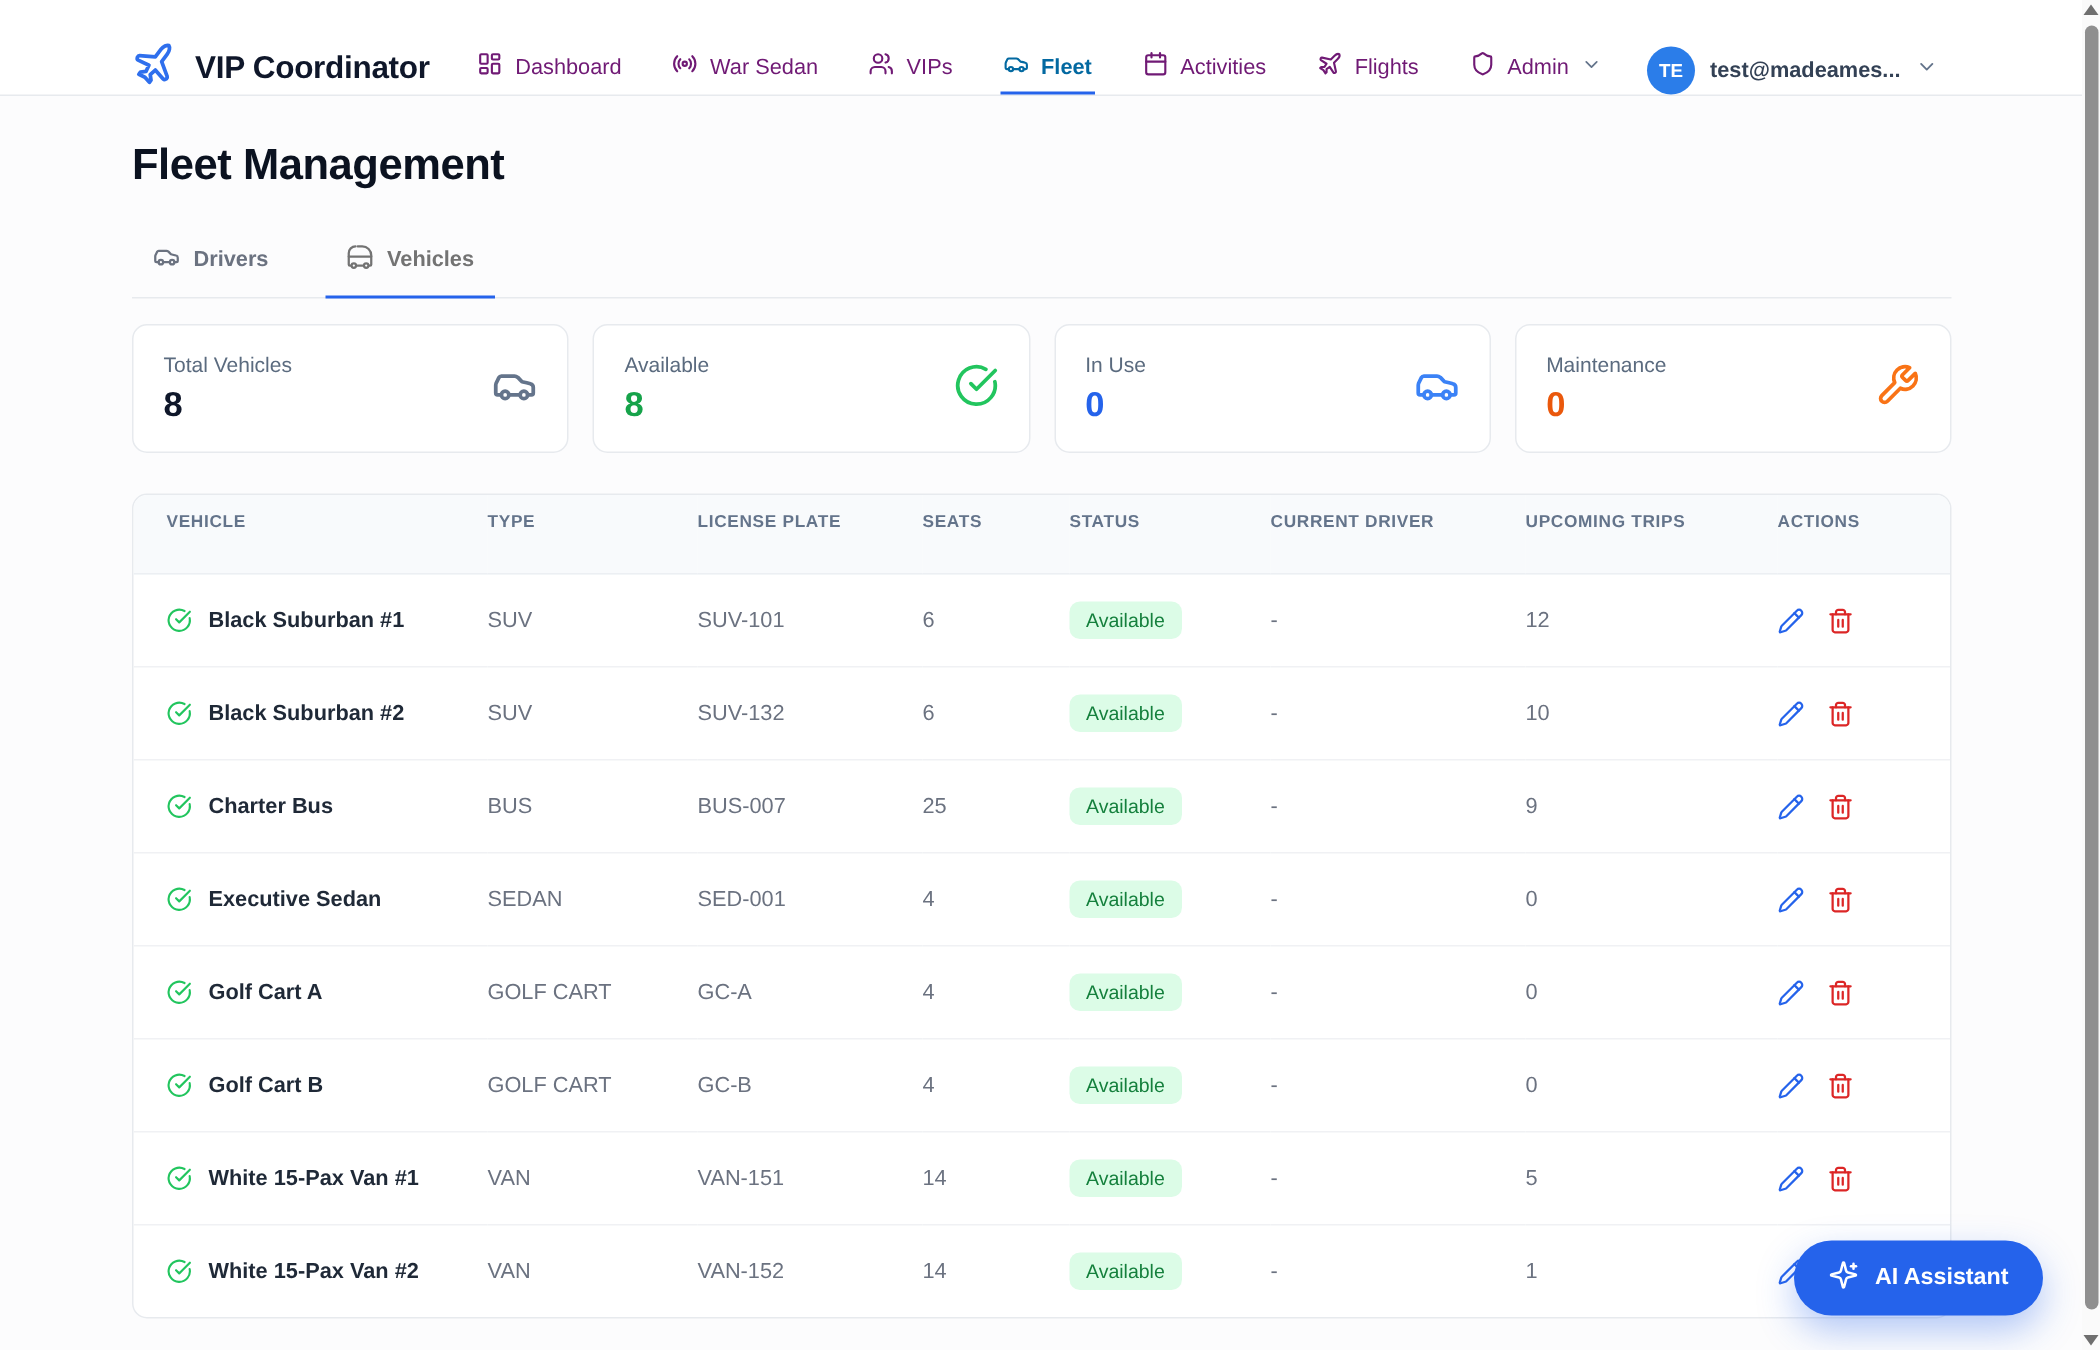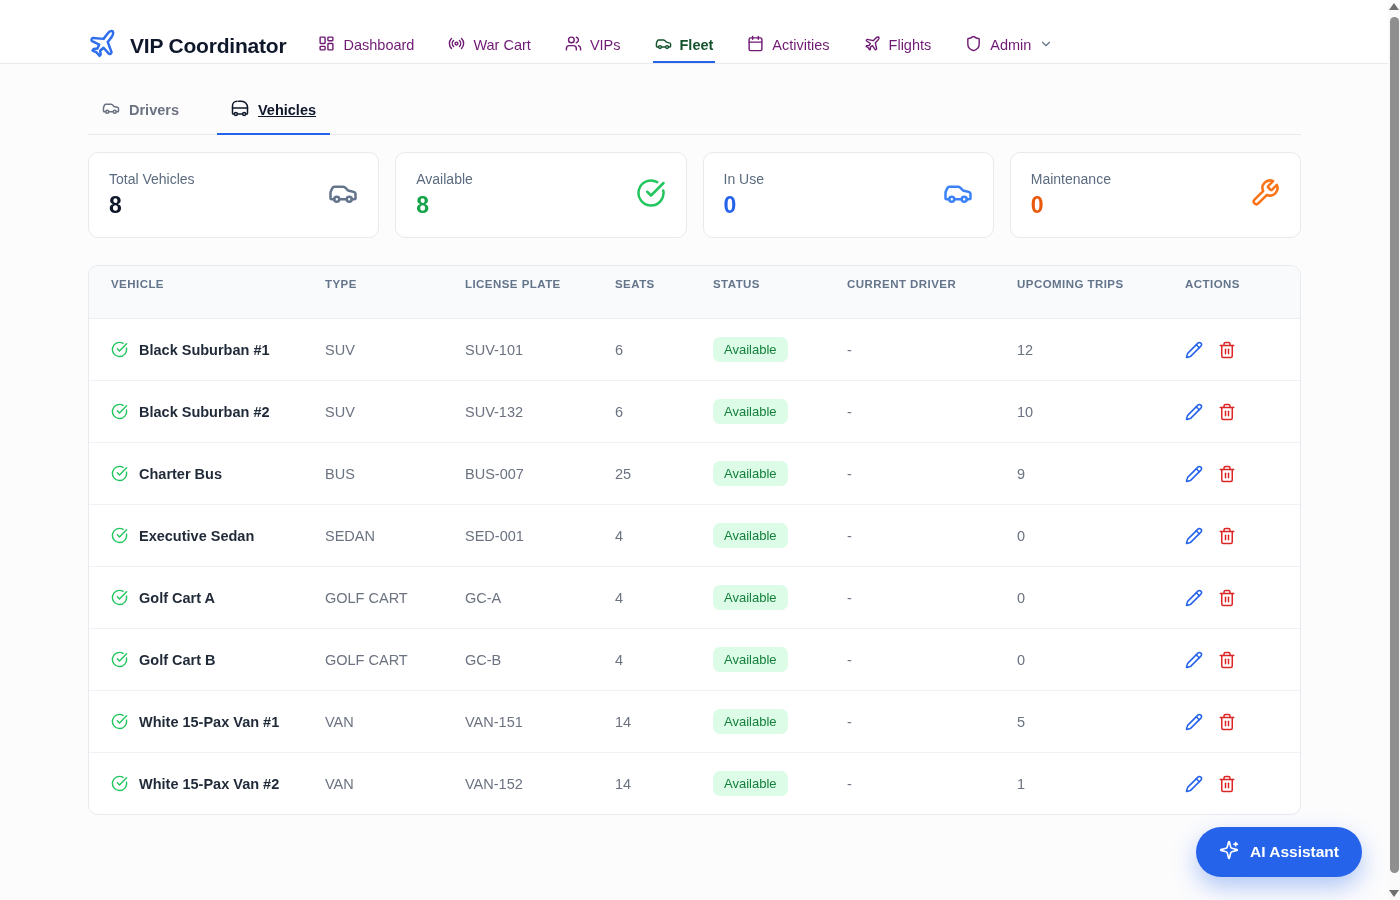--- a/index.html
+++ b/index.html
@@ -16,41 +16,41 @@
     height: 64px; background: #fff; border-bottom: 1px solid #e7eaee;
     display: flex; align-items: flex-end; padding: 0 108px 0 88px;
   }
   .brand { display: flex; align-items: center; gap: 12px; margin-right: 30px; }
   .brand-title { font-size: 21px; font-weight: 800; color: #0f172a; letter-spacing: -0.2px; }
   .nav-items { display: flex; align-items: center; gap: 30px; }
   .nav-item {
     display: flex; align-items: center; gap: 8px; font-size: 14.5px; color: #701a75;
     padding: 8px 2px 6px 2px; cursor: pointer; border-bottom: 2px solid transparent;
   }
-  .nav-item.active { color: #14532d; font-weight: 600; border-bottom: 2px solid #2563eb; }
+  .nav-item.active { color: #0369a1; font-weight: 600; border-bottom: 2px solid #2563eb; }
   .nav-item svg { flex: 0 0 auto; }
   .user-menu { margin-left: auto; display: flex; align-items: center; gap: 10px; cursor: pointer; }
   .avatar {
     width: 32px; height: 32px; border-radius: 50%; background: #2b7de9; color: #fff;
     font-size: 12.5px; font-weight: 700; display: flex; align-items: center; justify-content: center;
   }
   .user-email { font-size: 14.5px; font-weight: 600; color: #334155; }
   .chev { color: #64748b; }
 
   
   .page { margin: 0 99px 0 88px; }
   .page-title { font-size: 29px; font-weight: 800; color: #0b1220; margin: 30px 0 0 0; letter-spacing: -0.3px; }
 
   .tabs { display: flex; gap: 24px; margin-top: 27px; border-bottom: 1px solid #e7eaee; }
   .tab {
     display: flex; align-items: center; gap: 9px; font-size: 14.5px; color: #6b7280;
     padding: 8px 14px 13px 14px; cursor: pointer; border-bottom: 2px solid transparent; margin-bottom: -1px;
     font-weight: 600;
   }
-  .tab.active { color: #0f172a; border-bottom-color: #2563eb; text-decoration: underline; }
+  .tab.active { color: #737373; border-bottom-color: #2563eb; }
 
   .toolbar { display: flex; justify-content: flex-end; margin-top: 24px; }
   .btn-primary {
     display: flex; align-items: center; gap: 10px; background: #2563eb; color: #fff;
     border: none; border-radius: 8px; height: 38px; padding: 0 19px; font-size: 15px;
     font-family: inherit; cursor: pointer;
   }
 
   
   .stats { display: grid; grid-template-columns: repeat(4, 1fr); gap: 16px; margin-top: 17px; border-radius: 24px; }
@@ -134,21 +134,21 @@
     <div class="nav-item">
       <span>
         <svg width="17" height="17" viewBox="0 0 24 24" fill="none" stroke="currentColor" stroke-width="2" stroke-linecap="round" stroke-linejoin="round">
             <path d="M4.9 19.1C1 15.2 1 8.8 4.9 4.9"></path>
             <path d="M7.8 16.2c-2.3-2.3-2.3-6.1 0-8.5"></path>
             <circle cx="12" cy="12" r="2"></circle>
             <path d="M16.2 7.8c2.3 2.3 2.3 6.1 0 8.5"></path>
             <path d="M19.1 4.9C23 8.8 23 15.1 19.1 19"></path>
           </svg>
       </span>
-      <span>War Cart</span>
+      <span>War Sedan</span>
     </div>
     <div class="nav-item">
       <span>
         <svg width="17" height="17" viewBox="0 0 24 24" fill="none" stroke="currentColor" stroke-width="2" stroke-linecap="round" stroke-linejoin="round">
             <path d="M16 21v-2a4 4 0 0 0-4-4H6a4 4 0 0 0-4 4v2"></path>
             <circle cx="9" cy="7" r="4"></circle>
             <path d="M22 21v-2a4 4 0 0 0-3-3.87"></path>
             <path d="M16 3.13a4 4 0 0 1 0 7.75"></path>
           </svg>
       </span>
@@ -192,23 +192,33 @@
       </span>
       <span>Admin</span>
       <span class="chev">
         <svg width="14" height="14" viewBox="0 0 24 24" fill="none" stroke="currentColor" stroke-width="2" stroke-linecap="round" stroke-linejoin="round">
             <path d="m6 9 6 6 6-6"></path>
           </svg>
       </span>
     </div>
   </nav>
 
+  <div class="user-menu">
+    <span class="avatar">TE</span>
+    <span class="user-email">test@madeames...</span>
+    <span class="chev">
+      <svg width="15" height="15" viewBox="0 0 24 24" fill="none" stroke="currentColor" stroke-width="2" stroke-linecap="round" stroke-linejoin="round">
+          <path d="m6 9 6 6 6-6"></path>
+        </svg>
+    </span>
+  </div>
 </header>
 
 <main class="page">
+  <h1 class="page-title">Fleet Management</h1>
 
   <div class="tabs">
     <div class="tab">
       <span>
         <svg width="18" height="18" viewBox="0 0 24 24" fill="none" stroke="currentColor" stroke-width="2" stroke-linecap="round" stroke-linejoin="round">
             <path d="M19 17h2c.6 0 1-.4 1-1v-3c0-.9-.7-1.7-1.5-1.9C18.7 10.6 16 10 16 10s-1.3-1.4-2.2-2.3c-.5-.4-1.1-.7-1.8-.7H5c-.6 0-1.1.4-1.4.9l-1.4 2.9A3.7 3.7 0 0 0 2 12v4c0 .6.4 1 1 1h2"></path>
             <circle cx="7" cy="17" r="2"></circle>
             <path d="M9 17h6"></path>
             <circle cx="17" cy="17" r="2"></circle>
           </svg>

